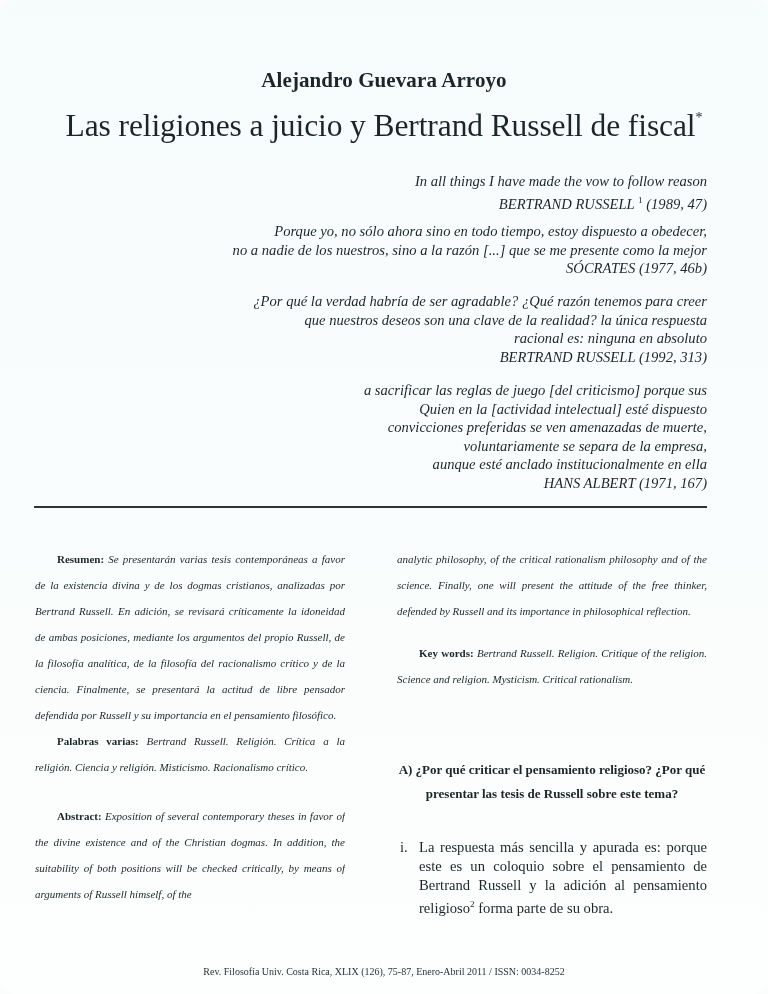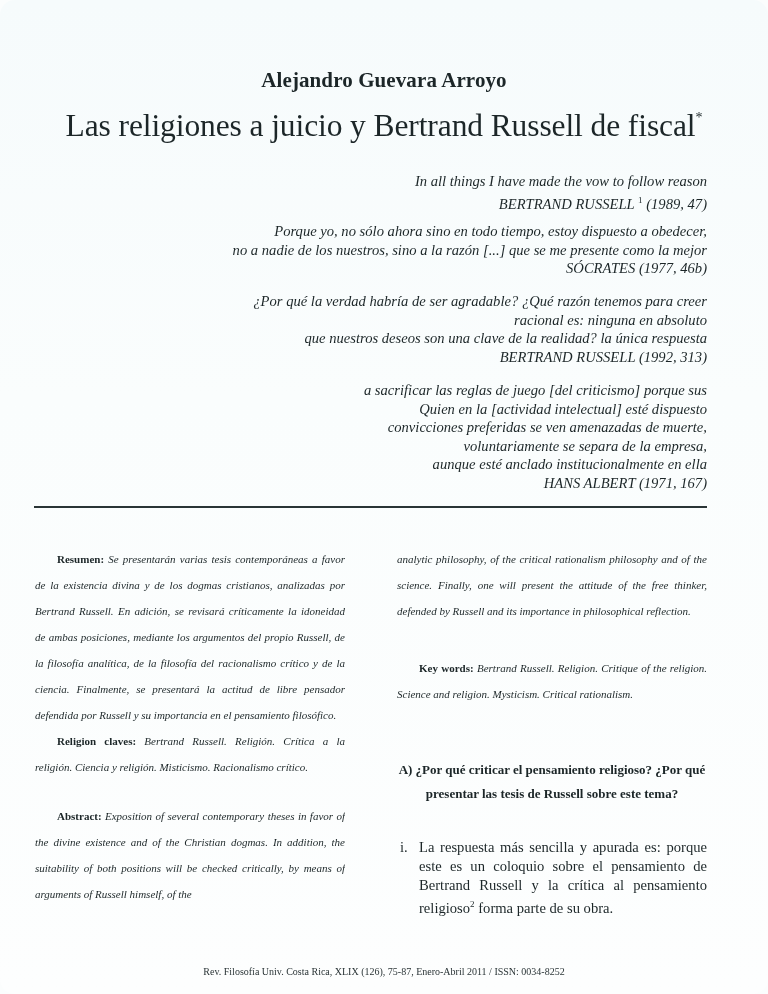--- a/index.html
+++ b/index.html
@@ -62,55 +62,55 @@
     </div>
 
     <div class="epigraph" style="top:222px">
       <span class="line">Porque yo, no sólo ahora sino en todo tiempo, estoy dispuesto a obedecer,</span>
       <span class="line">no a nadie de los nuestros, sino a la razón [...] que se me presente como la mejor</span>
       <span class="src"><span>SÓCRATES</span> <span>(1977, 46b)</span></span>
     </div>
 
     <div class="epigraph" style="top:292px">
       <span class="line">¿Por qué la verdad habría de ser agradable? ¿Qué razón tenemos para creer</span>
+      <span class="line">que nuestros deseos son una clave de la realidad? la única respuesta</span>
       <span class="line">racional es: ninguna en absoluto</span>
-      <span class="line">que nuestros deseos son una clave de la realidad? la única respuesta</span>
       <span class="src"><span>BERTRAND RUSSELL</span> <span>(1992, 313)</span></span>
     </div>
 
     <div class="epigraph" style="top:381px">
       <span class="line">a sacrificar las reglas de juego [del criticismo] porque sus</span>
       <span class="line">Quien en la [actividad intelectual] esté dispuesto</span>
       <span class="line">convicciones preferidas se ven amenazadas de muerte,</span>
       <span class="line">voluntariamente se separa de la empresa,</span>
       <span class="line">aunque esté anclado institucionalmente en ella</span>
       <span class="src"><span>HANS ALBERT</span> <span>(1971, 167)</span></span>
     </div>
   </div>
 
   <div class="rule"></div>
 
   <div class="col col-left" style="top:546px">
     <p class="para indent"><span class="bold">Resumen:</span> <span class="it">Se presentarán varias tesis contemporáneas a favor de la existencia divina y de los dogmas cristianos, analizadas por Bertrand Russell. En adición, se revisará críticamente la idoneidad de ambas posiciones, mediante los argumentos del propio Russell, de la filosofía analítica, de la filosofía del racionalismo crítico y de la ciencia. Finalmente, se presentará la actitud de libre pensador defendida por Russell y su importancia en el pensamiento filosófico.</span></p>
-    <p class="para indent"><span class="bold">Religion claves:</span> <span class="it">Bertrand Russell. Religión. Crítica a la religión. Ciencia y religión. Misticismo. Racionalismo crítico.</span></p>
+    <p class="para indent"><span class="bold">Palabras varias:</span> <span class="it">Bertrand Russell. Religión. Crítica a la religión. Ciencia y religión. Misticismo. Racionalismo crítico.</span></p>
     <p class="para indent" style="margin-top:23px"><span class="bold">Abstract:</span> <span class="it">Exposition of several contemporary theses in favor of the divine existence and of the Christian dogmas. In addition, the suitability of both positions will be checked critically, by means of arguments of Russell himself, of the</span></p>
   </div>
 
   <div class="col col-right" style="top:546px; height:0; overflow:visible">
   </div>
 
-  <div class="col col-right" style="top:655px">
+  <div class="col col-right" style="top:640px">
     <p class="para indent"><span class="bold">Key words:</span> <span class="it">Bertrand Russell. Religion. Critique of the religion. Science and religion. Mysticism. Critical rationalism.</span></p>
   </div>
 
   <div class="section-heading">A) ¿Por qué criticar el pensamiento religioso? ¿Por qué presentar las tesis de Russell sobre este tema?</div>
 
   <div class="list-item">
     <span class="marker">i.</span>
-    <span class="body"><span>La respuesta más sencilla y apurada es: porque este es un coloquio sobre el pensamiento de Bertrand Russell y la crítica al pensamiento religioso</span><sup>2</sup><span> forma parte de su obra.</span></span>
+    <span class="body"><span>La respuesta más sencilla y apurada es: porque este es un coloquio sobre el pensamiento de Bertrand Russell y la adición al pensamiento religioso</span><sup>2</sup><span> forma parte de su obra.</span></span>
   </div>
 
   <div class="footer">Rev. Filosofía Univ. Costa Rica, XLIX (126), 75-87, Enero-Abril 2011 / ISSN: 0034-8252</div>
 </div>
 
 <style>
   
   .col-left { height: 370px; overflow: hidden; }
 </style>
 

